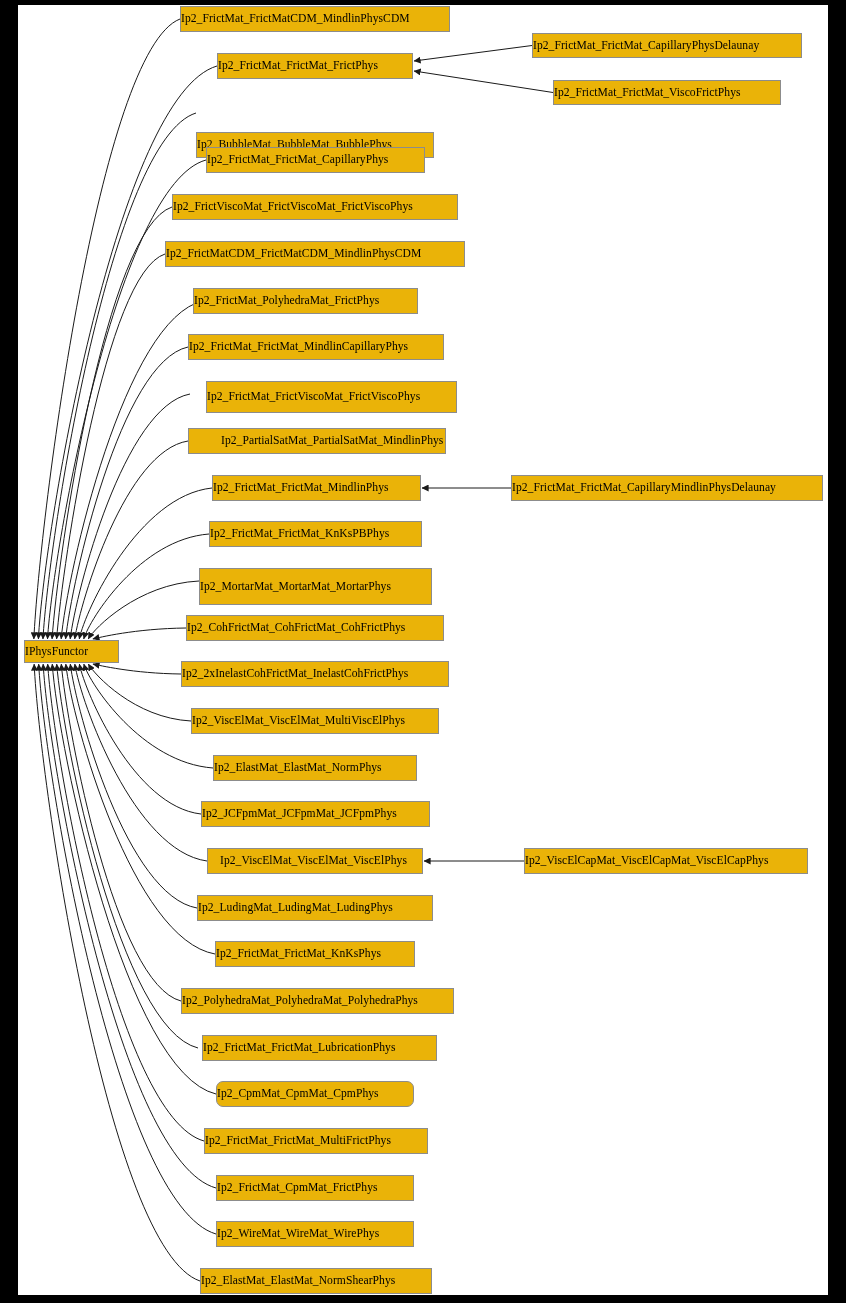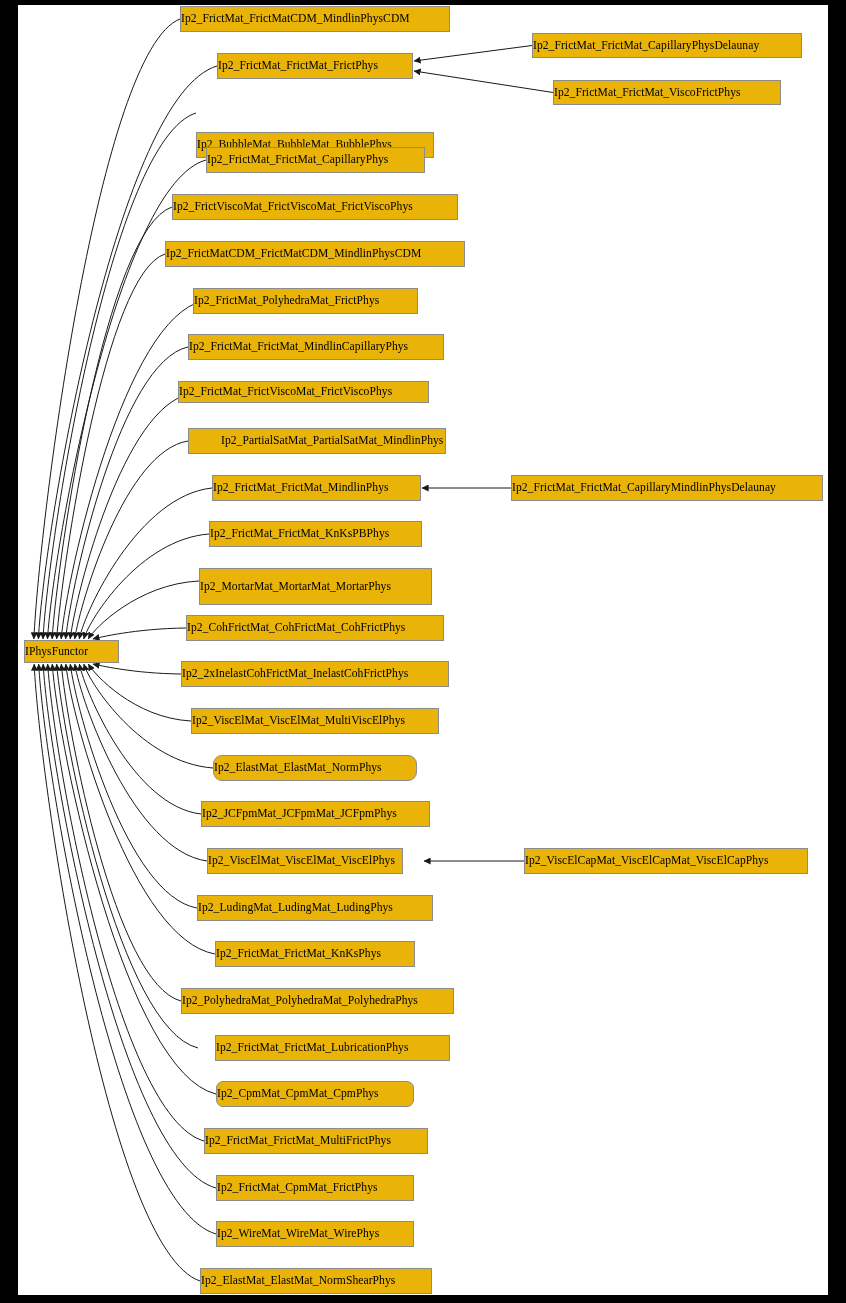--- a/index.html
+++ b/index.html
@@ -83,21 +83,21 @@
         </div>
         <div class="node" style="left: 147px; top: 236px; width: 300px; height: 26px;">
           <span>Ip2_FrictMatCDM_FrictMatCDM_MindlinPhysCDM</span>
         </div>
         <div class="node" style="left: 175px; top: 283px; width: 225px; height: 26px;">
           <span>Ip2_FrictMat_PolyhedraMat_FrictPhys</span>
         </div>
         <div class="node" style="left: 170px; top: 329px; width: 256px; height: 26px;">
           <span>Ip2_FrictMat_FrictMat_MindlinCapillaryPhys</span>
         </div>
-        <div class="node" style="left: 160px; top: 376px; width: 251px; height: 22px;">
+        <div class="node" style="left: 188px; top: 376px; width: 251px; height: 32px;">
           <span>Ip2_FrictMat_FrictViscoMat_FrictViscoPhys</span>
         </div>
         <div class="node" style="left: 170px; top: 423px; width: 258px; height: 26px; padding-left: 32px;">
           <span>Ip2_PartialSatMat_PartialSatMat_MindlinPhys</span>
         </div>
         <div class="node" style="left: 194px; top: 470px; width: 209px; height: 26px;">
           <span>Ip2_FrictMat_FrictMat_MindlinPhys</span>
         </div>
         <div class="node" style="left: 191px; top: 516px; width: 213px; height: 26px;">
           <span>Ip2_FrictMat_FrictMat_KnKsPBPhys</span>
@@ -107,39 +107,39 @@
         </div>
         <div class="node" style="left: 168px; top: 610px; width: 258px; height: 26px;">
           <span>Ip2_CohFrictMat_CohFrictMat_CohFrictPhys</span>
         </div>
         <div class="node" style="left: 163px; top: 656px; width: 268px; height: 26px;">
           <span>Ip2_2xInelastCohFrictMat_InelastCohFrictPhys</span>
         </div>
         <div class="node" style="left: 173px; top: 703px; width: 248px; height: 26px;">
           <span>Ip2_ViscElMat_ViscElMat_MultiViscElPhys</span>
         </div>
-        <div class="node" style="left: 195px; top: 750px; width: 204px; height: 26px; border-radius: 9px;">
+        <div class="node" style="left: 195px; top: 750px; width: 204px; height: 26px;">
           <span>Ip2_ElastMat_ElastMat_NormPhys</span>
         </div>
         <div class="node" style="left: 183px; top: 796px; width: 229px; height: 26px;">
           <span>Ip2_JCFpmMat_JCFpmMat_JCFpmPhys</span>
         </div>
-        <div class="node" style="left: 189px; top: 843px; width: 196px; height: 26px;">
+        <div class="node" style="left: 189px; top: 843px; width: 216px; height: 26px; padding-left: 12px;">
           <span>Ip2_ViscElMat_ViscElMat_ViscElPhys</span>
         </div>
         <div class="node" style="left: 179px; top: 890px; width: 236px; height: 26px;">
           <span>Ip2_LudingMat_LudingMat_LudingPhys</span>
         </div>
         <div class="node" style="left: 197px; top: 936px; width: 200px; height: 26px;">
           <span>Ip2_FrictMat_FrictMat_KnKsPhys</span>
         </div>
         <div class="node" style="left: 163px; top: 983px; width: 273px; height: 26px;">
           <span>Ip2_PolyhedraMat_PolyhedraMat_PolyhedraPhys</span>
         </div>
-        <div class="node" style="left: 197px; top: 1030px; width: 235px; height: 26px;">
+        <div class="node" style="left: 184px; top: 1030px; width: 235px; height: 26px;">
           <span>Ip2_FrictMat_FrictMat_LubricationPhys</span>
         </div>
         <div class="node" style="left: 198px; top: 1076px; width: 198px; height: 26px; border-radius: 7px;">
           <span>Ip2_CpmMat_CpmMat_CpmPhys</span>
         </div>
         <div class="node" style="left: 186px; top: 1123px; width: 224px; height: 26px;">
           <span>Ip2_FrictMat_FrictMat_MultiFrictPhys</span>
         </div>
         <div class="node" style="left: 198px; top: 1170px; width: 198px; height: 26px;">
           <span>Ip2_FrictMat_CpmMat_FrictPhys</span>

